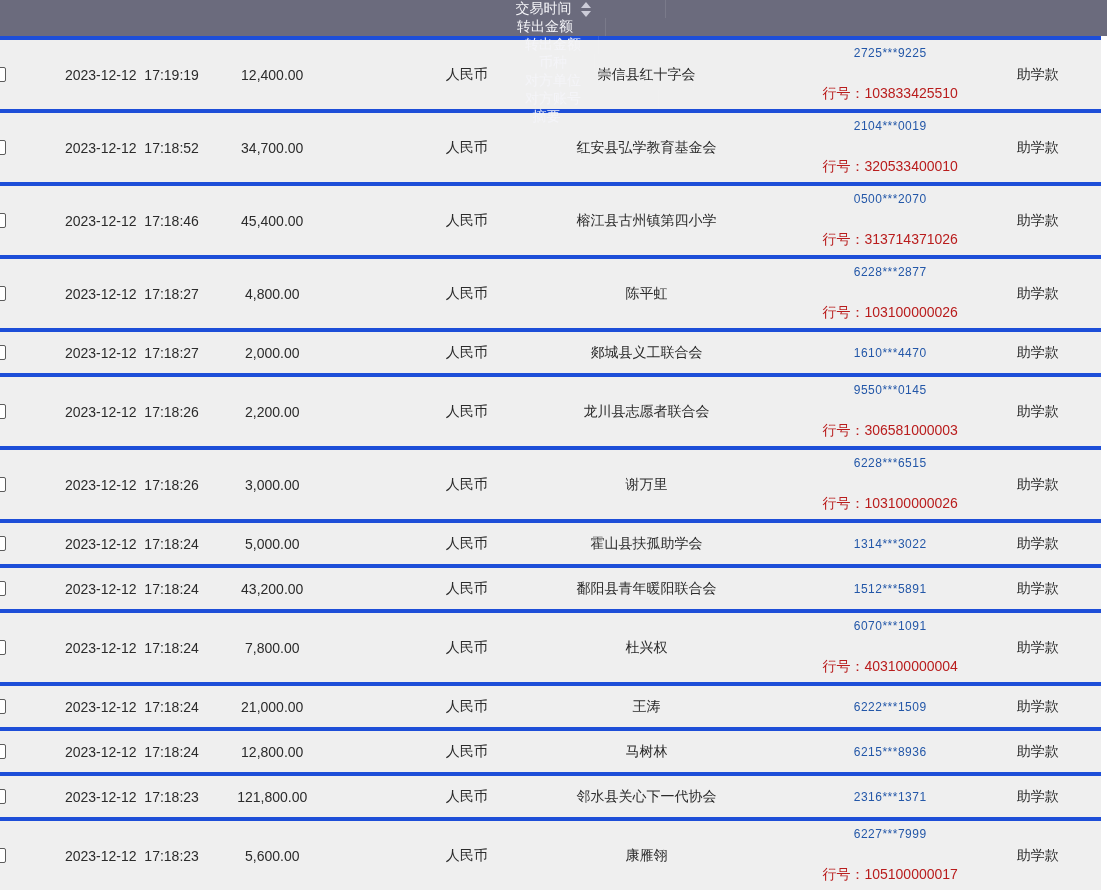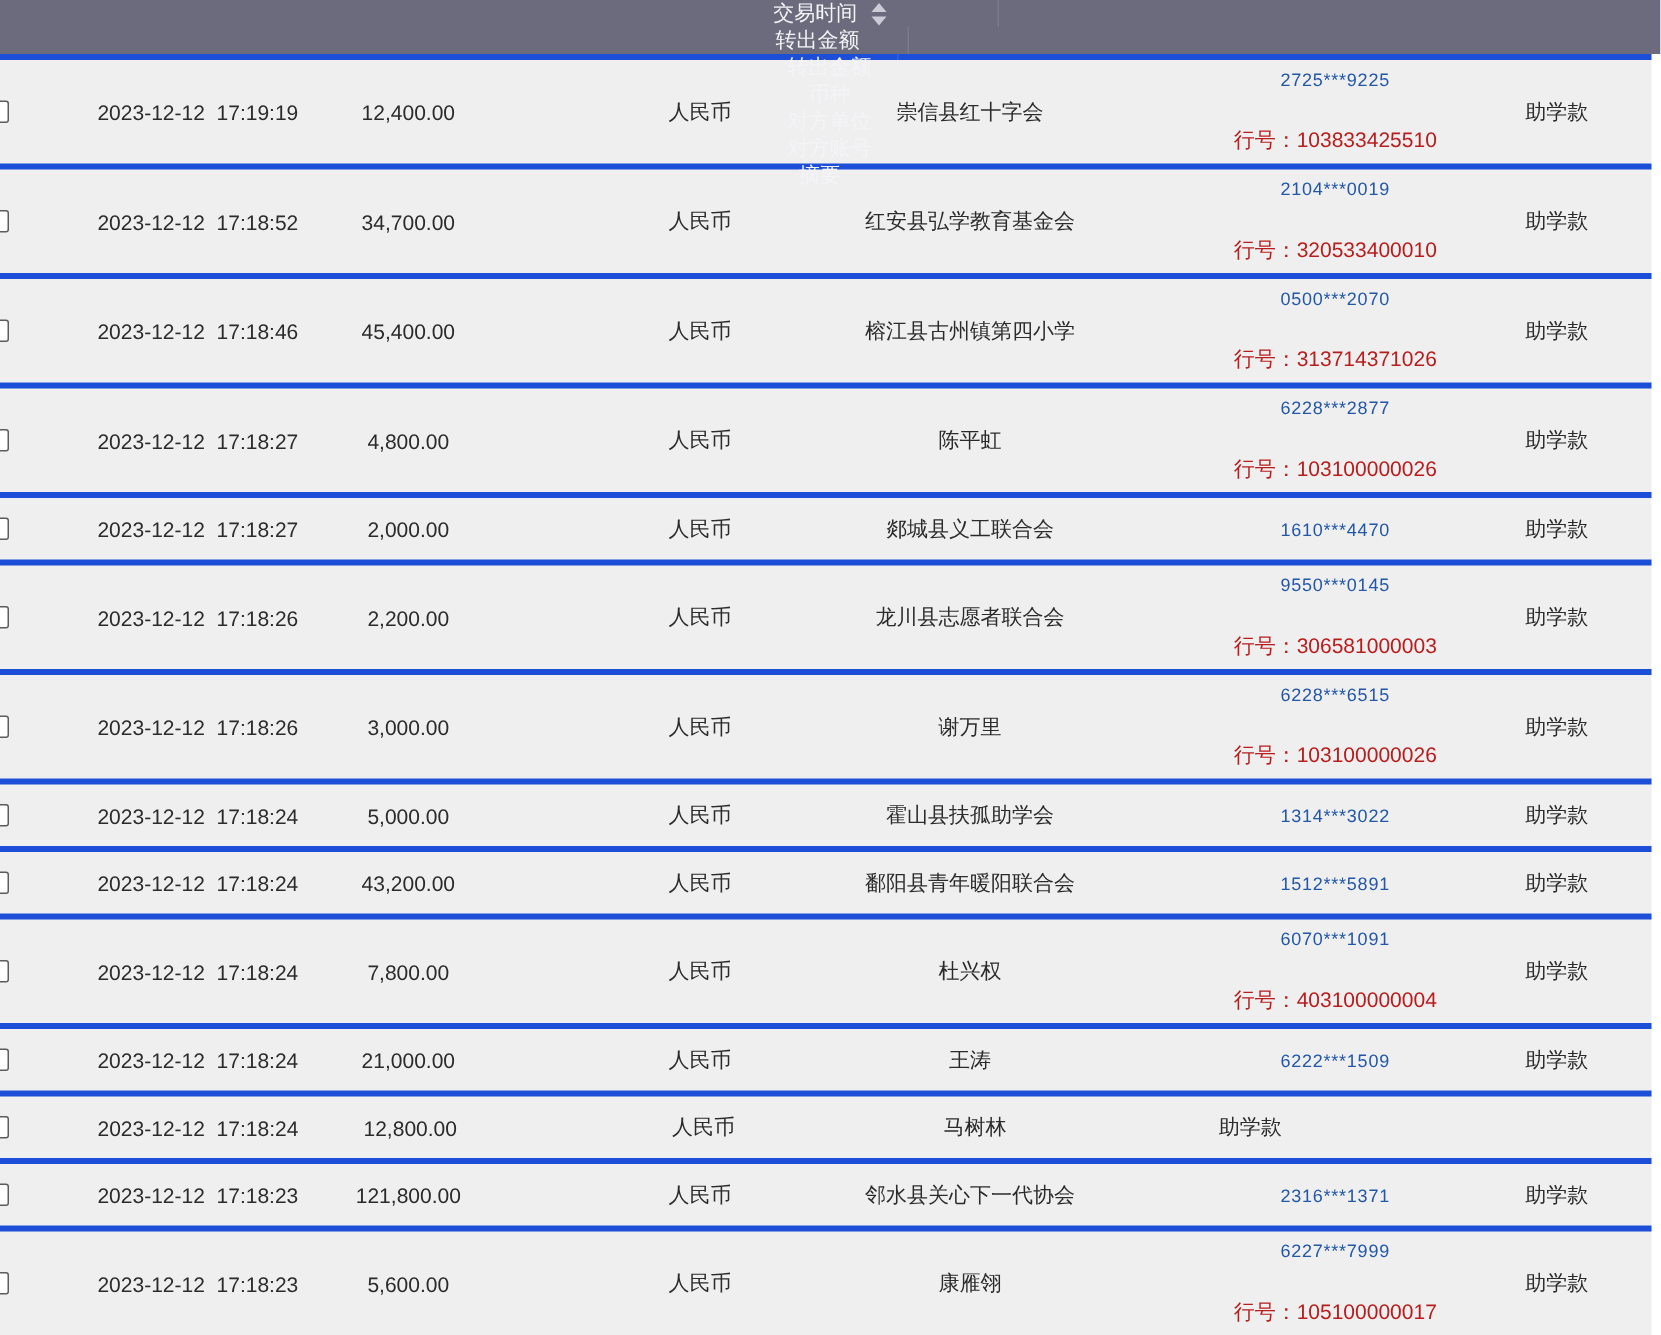--- a/index.html
+++ b/index.html
@@ -431,20 +431,24 @@
         </div>
     <div class="td in-col">
           <span class="in"></span>
         </div>
     <div class="td cur-col">
           <span class="cur">人民币</span>
         </div>
     <div class="td party-col">
           <span class="party">马树林</span>
         </div>
+    <div class="td acct-col">
+      <a class="acct">6215***8936</a>
+
+    </div>
     <div class="td sum-col">
           <span class="sum">助学款</span>
         </div>
   </div>
 
   <div class="tr short">
     <div class="td cb-col">
       <span class="cb"></span>
     </div>
     <div class="td time-col">

